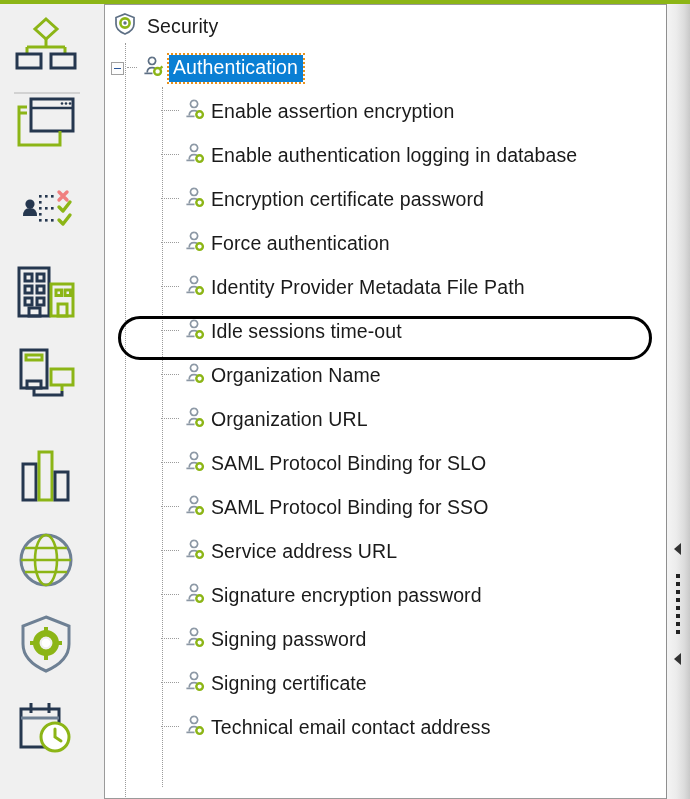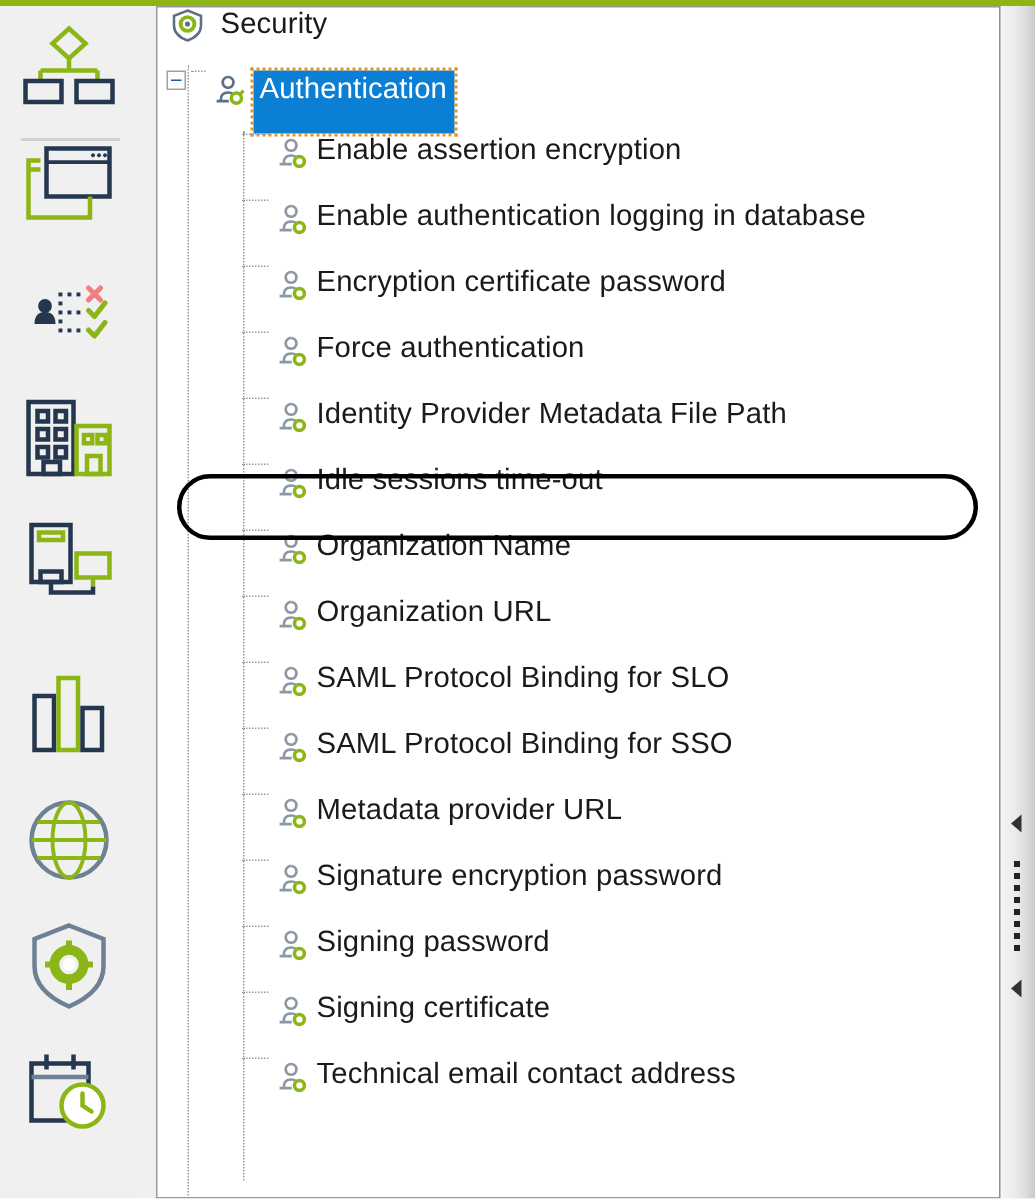--- a/index.html
+++ b/index.html
@@ -38,21 +38,21 @@
     overflow:hidden;
   }
 
   .tree-root{
     position:absolute;left:0;top:0;width:560px;
   }
 
   .node{
     position:relative;
     height:44px;
-    display:flex;
+    display:flex;align-items:center;
     white-space:nowrap;
   }
   .node-label{
     font-size:19.5px;
     color:#1a1a1a;
     letter-spacing:.1px;
   }
 
   
   .row-root{padding-left:8px;height:42px;}
@@ -391,21 +391,21 @@
 </svg></span>
             <span class="node-label">SAML Protocol Binding for SSO</span>
           </div>
           <div class="node row-child">
             <span class="stub"></span>
             <span class="ic"><svg width="26" height="26" viewBox="0 0 26 26">
   <path d="M13 4.3 a3.6 3.6 0 1 0 0.1 0 M8.2 19.6 q0-5 4.9-5 q2 0 3.2 0.9" fill="none" stroke="#8b97a4" stroke-width="1.7"></path>
   <path d="M5.4 20.4 H13.5" stroke="#8b97a4" stroke-width="1.7"></path>
   <circle cx="18.6" cy="18.6" r="3.3" fill="none" stroke="#8cb516" stroke-width="2.4"></circle>
 </svg></span>
-            <span class="node-label">Metadata provider URL</span>
+            <span class="node-label">Service address URL</span>
           </div>
           <div class="node row-child">
             <span class="stub"></span>
             <span class="ic"><svg width="26" height="26" viewBox="0 0 26 26">
   <path d="M13 4.3 a3.6 3.6 0 1 0 0.1 0 M8.2 19.6 q0-5 4.9-5 q2 0 3.2 0.9" fill="none" stroke="#8b97a4" stroke-width="1.7"></path>
   <path d="M5.4 20.4 H13.5" stroke="#8b97a4" stroke-width="1.7"></path>
   <circle cx="18.6" cy="18.6" r="3.3" fill="none" stroke="#8cb516" stroke-width="2.4"></circle>
 </svg></span>
             <span class="node-label">Signature encryption password</span>
           </div>

